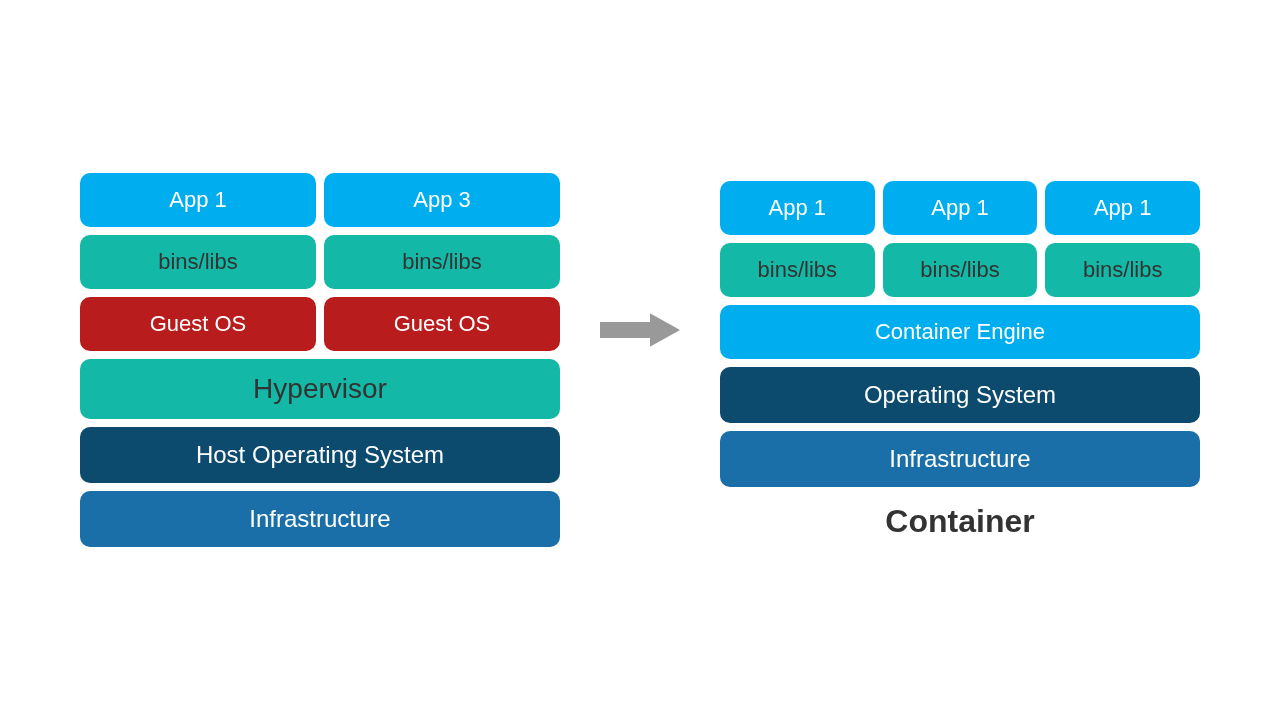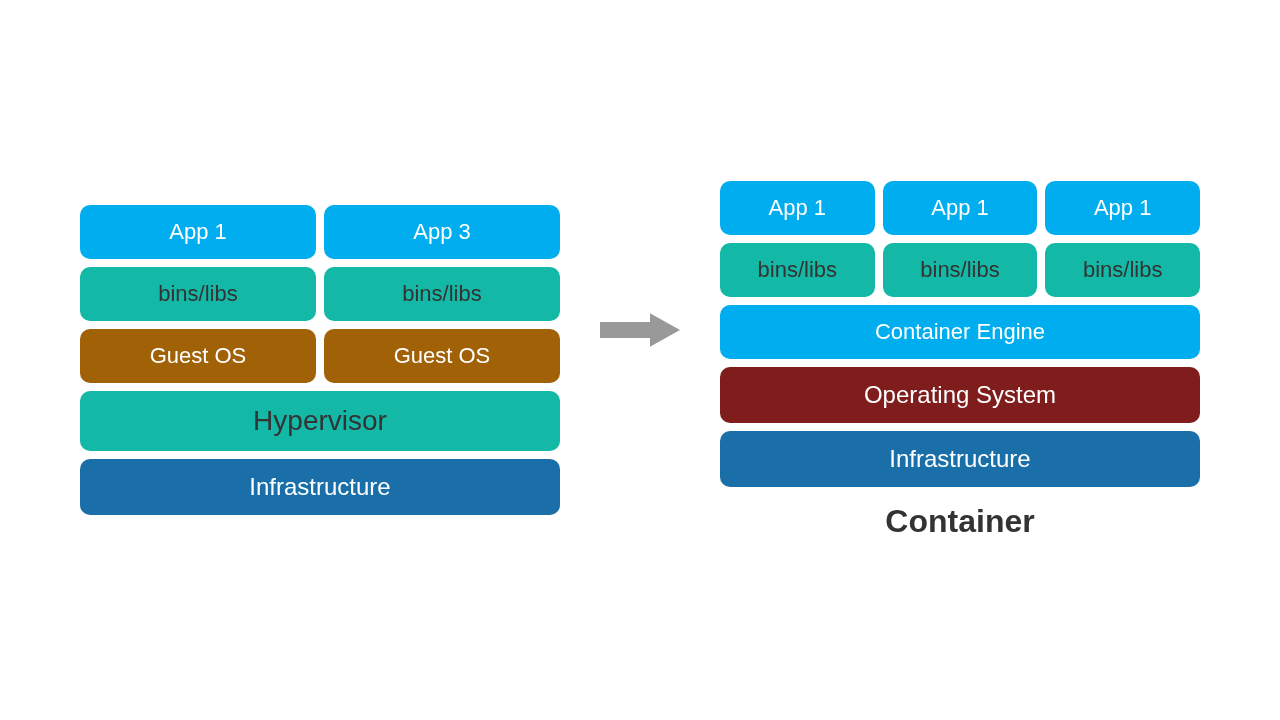--- a/index.html
+++ b/index.html
@@ -55,26 +55,26 @@
       font-weight: 400;
       color: #ffffff;
       padding: 14px 10px;
     }
 
     .box-cyan {
       background-color: #00AEEF;
     }
 
     .box-dark-gray {
-      background-color: #7f1d1d;
+      background-color: #0c4a6e;
       color: #ffffff;
     }
 
     .box-mid-gray {
-      background-color: #a16207;
+      background-color: #b91c1c;
       color: #ffffff;
     }
 
     .box-light-bg {
       background-color: #14b8a6;
       color: #333333;
     }
 
     .box-blue-dark {
       background-color: #1A6FA8;
@@ -148,20 +148,25 @@
           <span>Guest OS</span>
         </div>
       </div>
 
       <div class="row">
         <div class="box box-light-bg full-width" style="font-size:28px;">
           <span>Hypervisor</span>
         </div>
       </div>
 
+      <div class="row">
+        <div class="box box-dark-gray full-width" style="font-size:24px;">
+          <span>Host Operating System</span>
+        </div>
+      </div>
 
       <div class="row">
         <div class="box box-blue-dark full-width" style="font-size:24px;">
           <span>Infrastructure</span>
         </div>
       </div>
 
     </div>
   </div>
 

